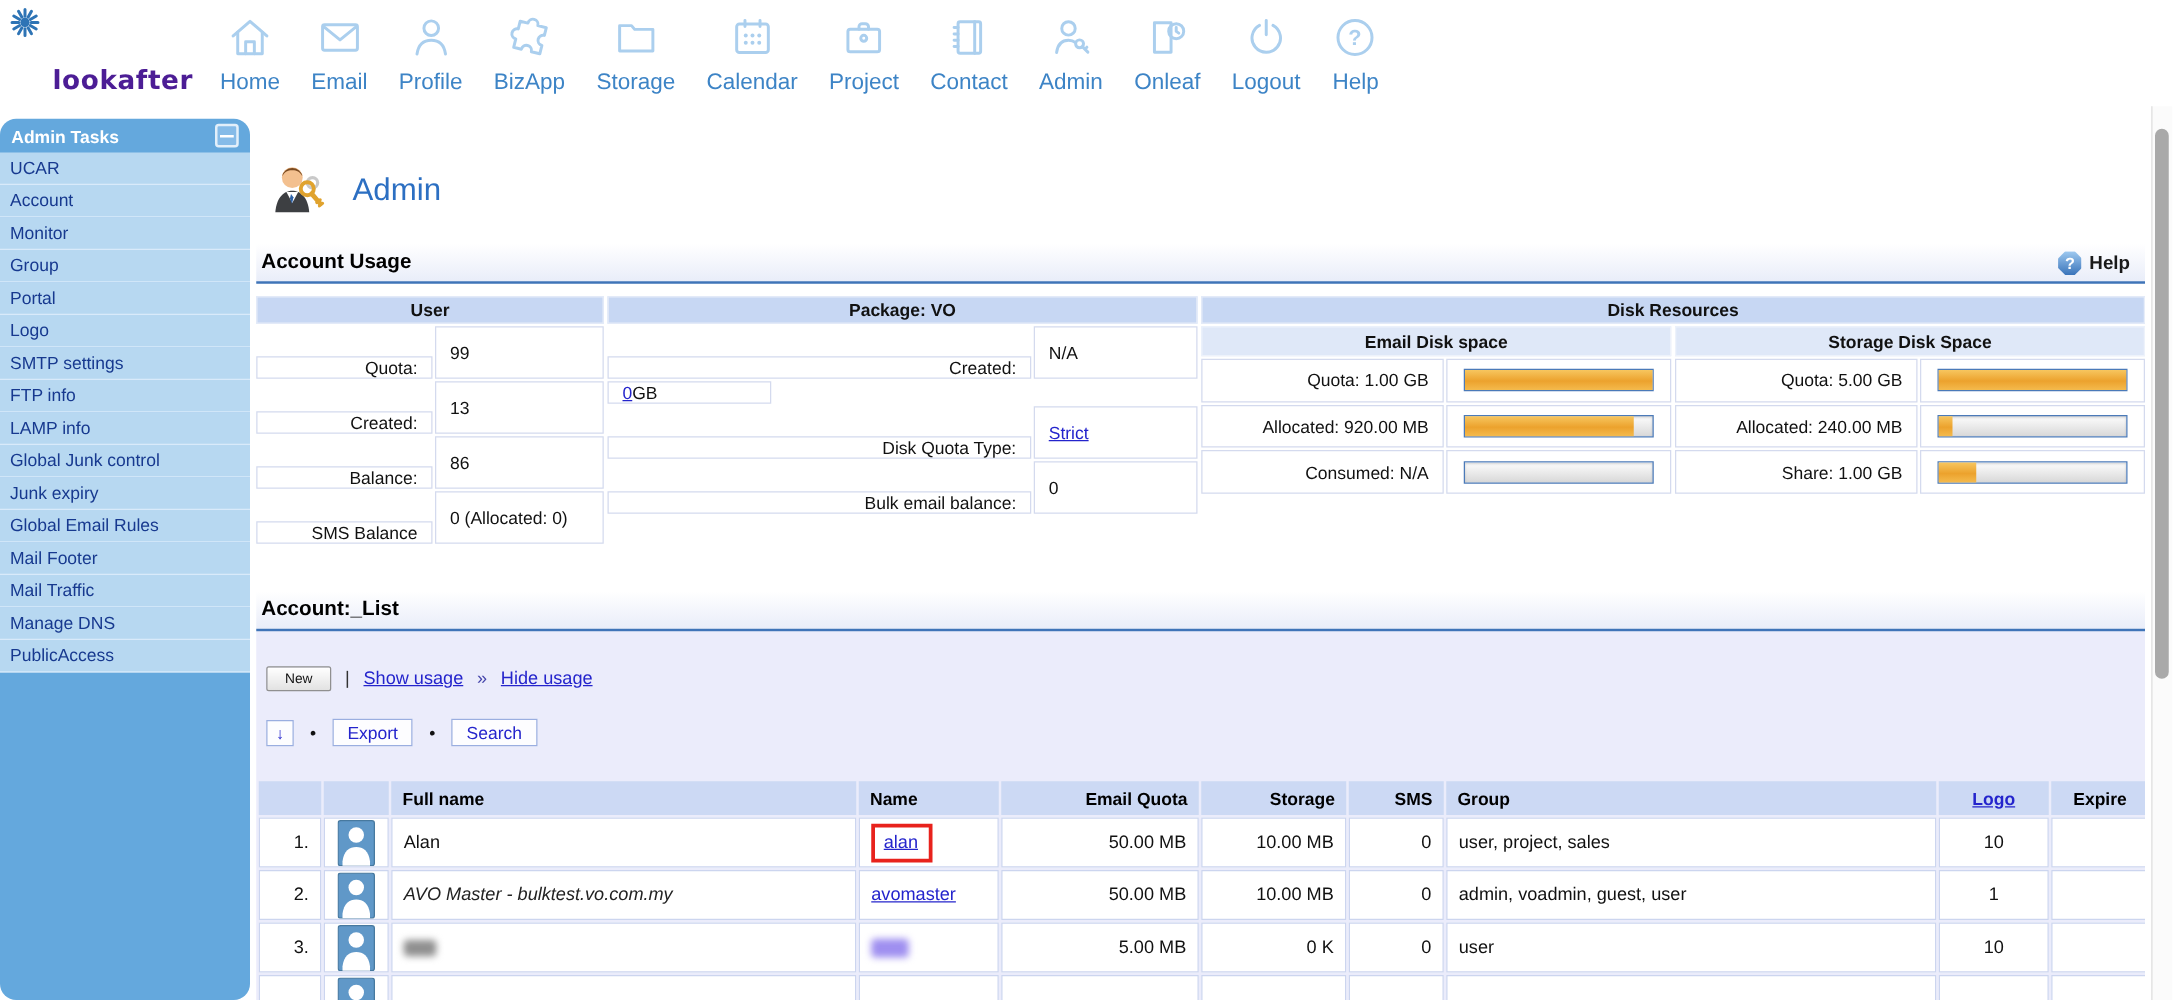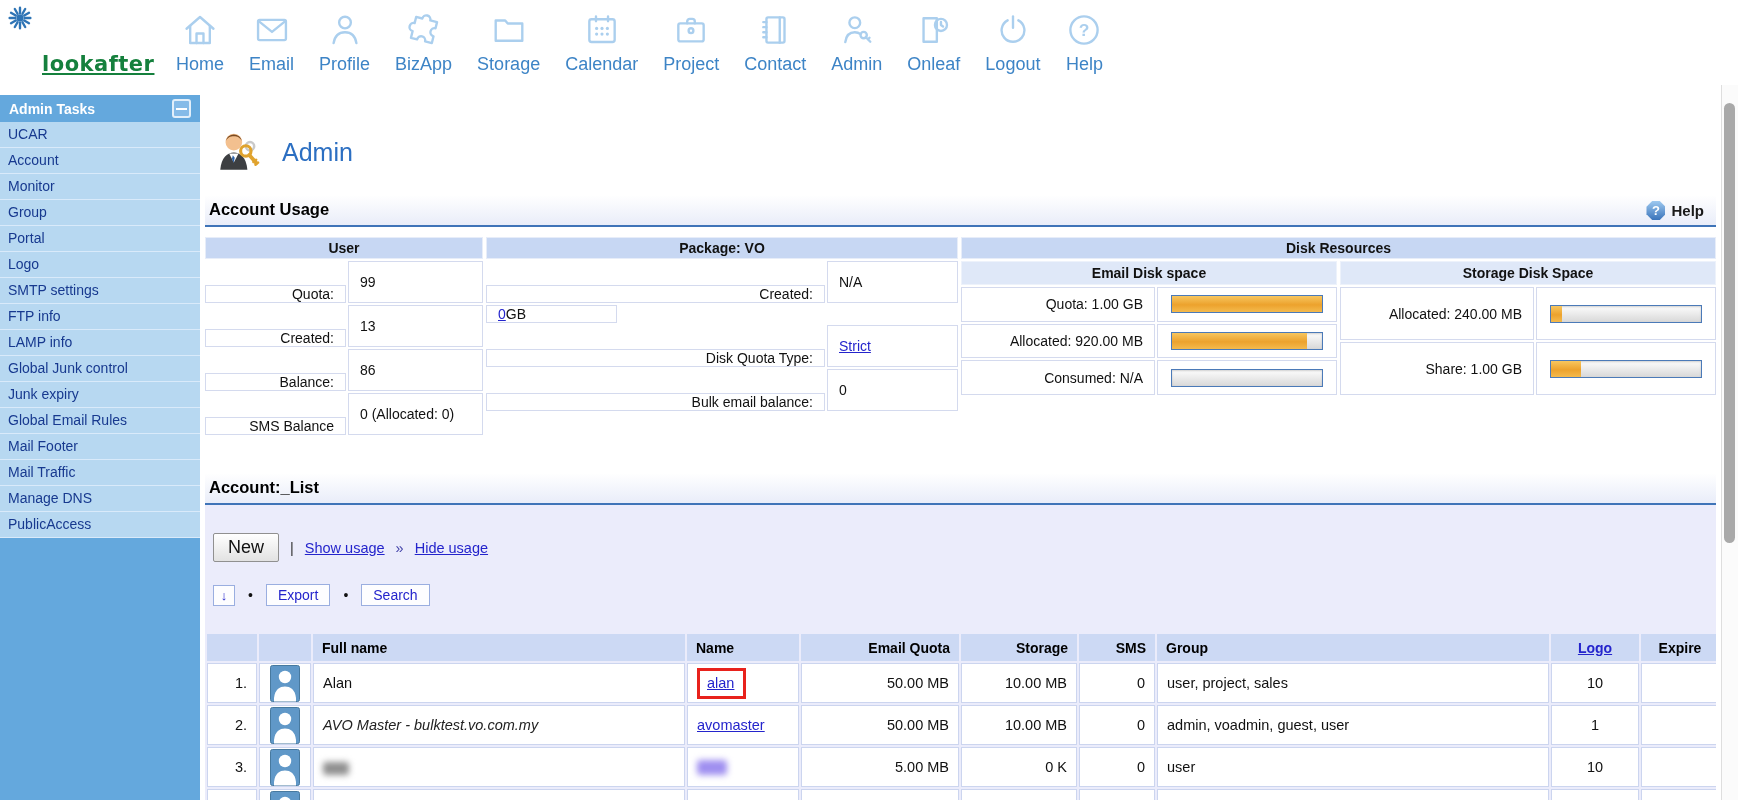--- a/index.html
+++ b/index.html
@@ -4,27 +4,27 @@
 <style>
   html,body{margin:0;padding:0;}
   body{
     width:1738px;height:800px;overflow:hidden;position:relative;
     background:#ffffff;font-family:"Liberation Sans",sans-serif;color:#111;
   }
   
   .topbar{position:absolute;left:0;top:0;width:1738px;height:93px;background:#fff;}
   .logo-star{position:absolute;left:8px;top:6px;width:24px;height:24px;}
   .logo-text{position:absolute;left:42px;top:52px;font-family:"DejaVu Sans",sans-serif;
-    font-weight:bold;font-size:21px;color:#15803d;letter-spacing:.5px;text-decoration:underline;}
+    font-weight:bold;font-size:21px;color:#4c1d95;letter-spacing:.5px;}
   .nav{position:absolute;left:176px;top:11px;display:flex;align-items:flex-end;gap:25px;}
   .nav-item{display:flex;flex-direction:column;align-items:center;gap:1px;cursor:pointer;}
   .nav-item svg{width:38px;height:38px;}
   .nav-label{font-size:18px;color:#3d84c6;white-space:nowrap;}
   
-  .sidebar{position:absolute;left:0;top:95px;width:200px;height:705px;background:#64a8dd;}
+  .sidebar{position:absolute;left:0;top:95px;width:200px;height:705px;background:#64a8dd;border-radius:13px;}
   .sb-head{height:27px;display:flex;align-items:center;padding:0 9px;color:#fff;
     font-weight:bold;font-size:14px;}
   .sb-head .sp{flex:1;}
   .sb-collapse{width:15px;height:15px;border:2px solid #e2effa;border-radius:3px;
     background:#85bbe8;position:relative;cursor:pointer;}
   .sb-collapse::after{content:"";position:absolute;left:2px;right:2px;top:50%;height:2px;
     margin-top:-1px;background:#fff;}
   .sb-item{height:25px;line-height:25px;padding-left:8px;background:#b7d8f1;
     border-bottom:1px solid #d9eafa;color:#17398f;font-size:14px;cursor:pointer;}
   
@@ -70,21 +70,21 @@
     justify-content:flex-end;padding-right:11px;font-size:14px;}
   .dbarcell{width:178px;flex:0 0 auto;background:#fff;border:1px solid #d4daee;
     display:flex;align-items:center;justify-content:center;}
   .bar{width:150px;height:16px;border:1px solid #4b7ab8;
     background:linear-gradient(180deg,#fdfdfd,#d8d8d8);box-shadow:inset 0 1px 2px rgba(0,0,0,.18);}
   .bar-fill{height:100%;background:linear-gradient(180deg,#f7c65f 0%,#eca22d 55%,#f4ba4d 100%);}
   
   .list-area{flex:1;min-height:0;margin:0 6px 0 5px;background:#ebecfb;overflow:hidden;}
   .toolbar1{padding:28px 0 0 8px;display:flex;align-items:center;gap:11px;font-size:14.5px;}
   .btn-new{background:linear-gradient(180deg,#ffffff,#e2e2e2);border:1px solid #909090;
-    border-radius:2px;padding:3px 14px;font-size:18px;color:#111;cursor:pointer;}
+    border-radius:2px;padding:3px 14px;font-size:11px;color:#111;cursor:pointer;}
   .sep{color:#333;}
   .lnk{color:#2424cc;text-decoration:underline;cursor:pointer;}
   .raquo{color:#4444aa;}
   .toolbar2{padding:22px 0 0 8px;display:flex;align-items:center;gap:13px;}
   .mini-btn{border:1px solid #9aaee0;background:#fdfdff;color:#2424cc;font-size:14px;
     padding:2px 11px;cursor:pointer;}
   .sort-btn{border:1px solid #9aaee0;background:#fdfdff;color:#2424cc;font-size:13px;
     width:22px;text-align:center;padding:2px 0;cursor:pointer;}
   .dot{color:#111;font-size:14px;}
   table.acct{margin-top:26px;width:100%;border-collapse:separate;border-spacing:2px;table-layout:fixed;}
@@ -336,20 +336,28 @@
               <div class="dlbl">Consumed: N/A</div>
               <div class="dbarcell">
                 <div class="bar">
                   <div class="bar-fill" style="width: 0%;"></div>
                 </div>
               </div>
             </div>
           </div>
           <div class="dsec">
             <div class="dsec-head">Storage Disk Space</div>
+            <div class="drow">
+              <div class="dlbl">Quota: 5.00 GB</div>
+              <div class="dbarcell">
+                <div class="bar">
+                  <div class="bar-fill" style="width: 100%;"></div>
+                </div>
+              </div>
+            </div>
             <div class="drow">
               <div class="dlbl">Allocated: 240.00 MB</div>
               <div class="dbarcell">
                 <div class="bar">
                   <div class="bar-fill" style="width: 7%;"></div>
                 </div>
               </div>
             </div>
             <div class="drow">
               <div class="dlbl">Share: 1.00 GB</div>

